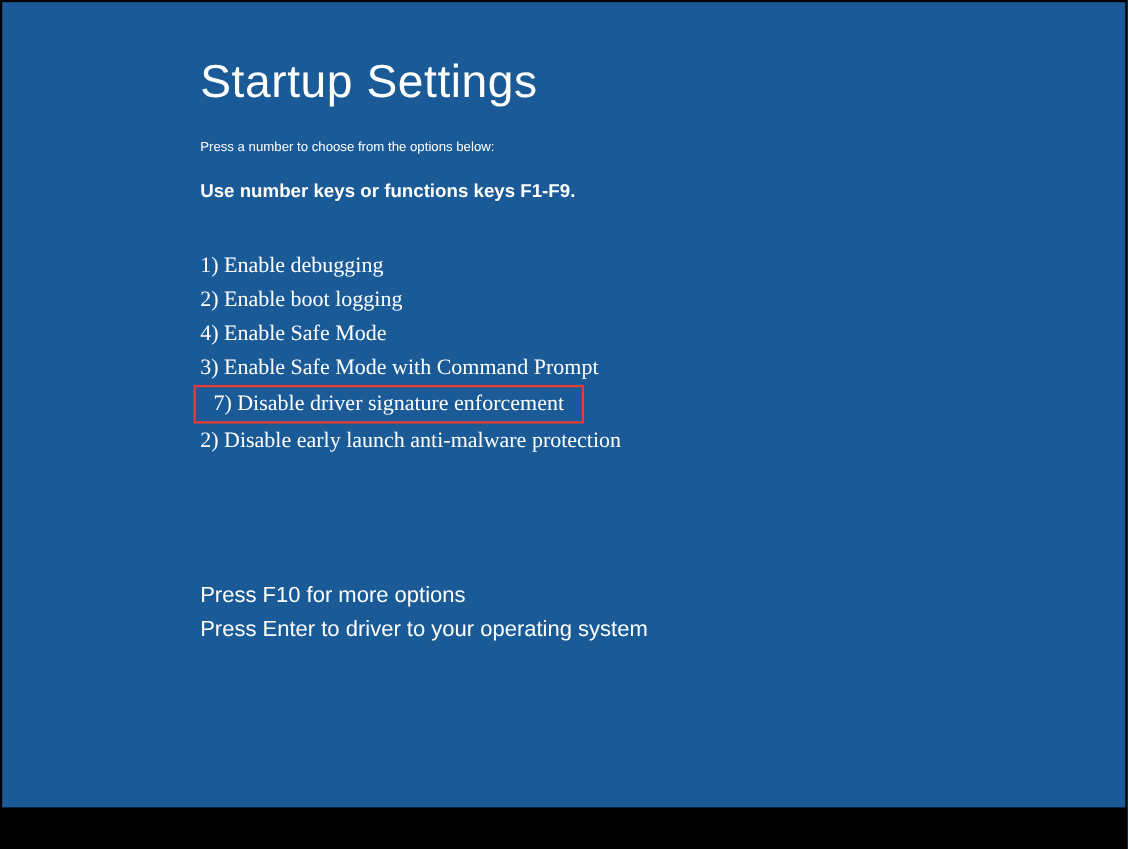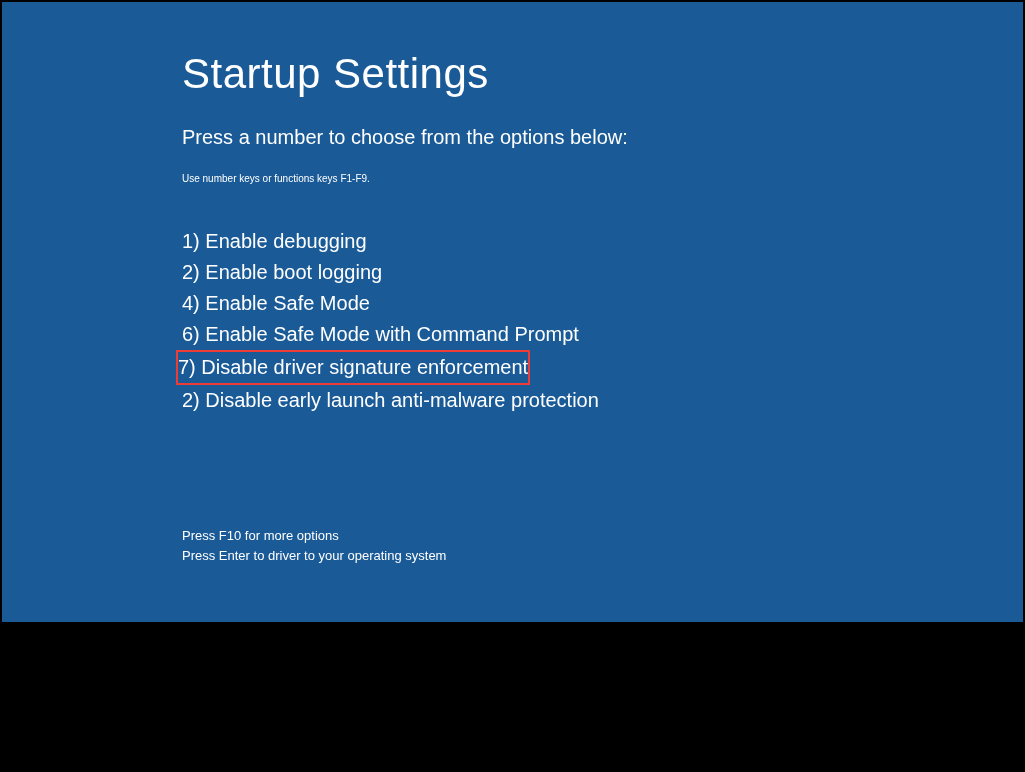--- a/index.html
+++ b/index.html
@@ -9,88 +9,89 @@
     }
     body {
       width: 1025px;
       height: 772px;
       background: #000;
       font-family: "Segoe UI", "Segoe UI Light", Tahoma, sans-serif;
       overflow: hidden;
     }
     .outer {
       width: 1021px;
-      height: 620px;
+      height: 732px;
       margin: 2px;
       background: #185a9d;
       background: #1b5e98;
       position: relative;
     }
     .screen {
       width: 100%;
       height: 100%;
       background: #195a97;
       padding: 48px 0 0 180px;
       color: #ffffff;
     }
     .title {
       font-size: 42px;
       font-weight: 300;
       letter-spacing: 0.5px;
       margin-bottom: 28px;
     }
     .instruction {
-      font-size: 20px;
+      font-size: 12px;
       font-weight: 400;
       margin-bottom: 24px;
     }
     .subinstruction {
-      font-size: 10px;
-      font-weight: 400;
+      font-size: 17px;
+      font-weight: 700;
       margin-bottom: 42px;
     }
     .options {
       margin-bottom: 110px;
+      font-family: Liberation Serif, serif;
     }
     .option {
       font-size: 20px;
       font-weight: 400;
       line-height: 1.55;
       display: inline-block;
     }
     .option-wrapper {
       display: block;
     }
     .highlighted {
       border: 2px solid #e74c3c;
       border: 2px solid #ee3b33;
-      padding: 0 0;
+      padding: 0 16px;
       margin-left: -6px;
       display: inline-block;
     }
     .footer {
-      font-size: 13px;
+      font-size: 20px;
       font-weight: 400;
       line-height: 1.55;
     }
   </style>
 </head>
 <body>
 
 <div class="outer">
   <div class="screen">
     <h1 class="title">Startup Settings</h1>
     <div class="instruction">Press a number to choose from the options below:</div>
     <div class="subinstruction">Use number keys or functions keys F1-F9.</div>
 
     <div class="options">
       <div class="option-wrapper"><span class="option">1) Enable debugging</span></div>
       <div class="option-wrapper"><span class="option">2) Enable boot logging</span></div>
       <div class="option-wrapper"><span class="option">4) Enable Safe Mode</span></div>
-      <div class="option-wrapper"><span class="option">6) Enable Safe Mode with Command Prompt</span></div>
+      <div class="option-wrapper"><span class="option">3) Enable Safe Mode with Command Prompt</span></div>
       <div class="option-wrapper"><span class="option highlighted">7) Disable driver signature enforcement</span></div>
       <div class="option-wrapper"><span class="option">2) Disable early launch anti-malware protection</span></div>
     </div>
 
     <div class="footer">
       <div>Press F10 for more options</div>
       <div>Press Enter to driver to your operating system</div>
     </div>
   </div>
 </div>

